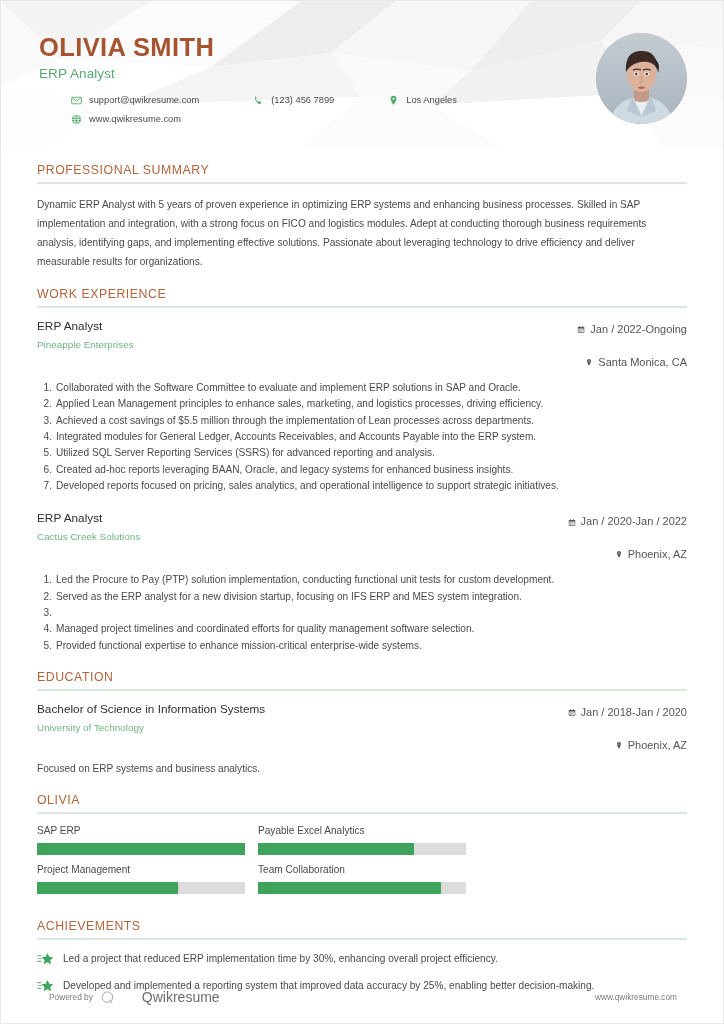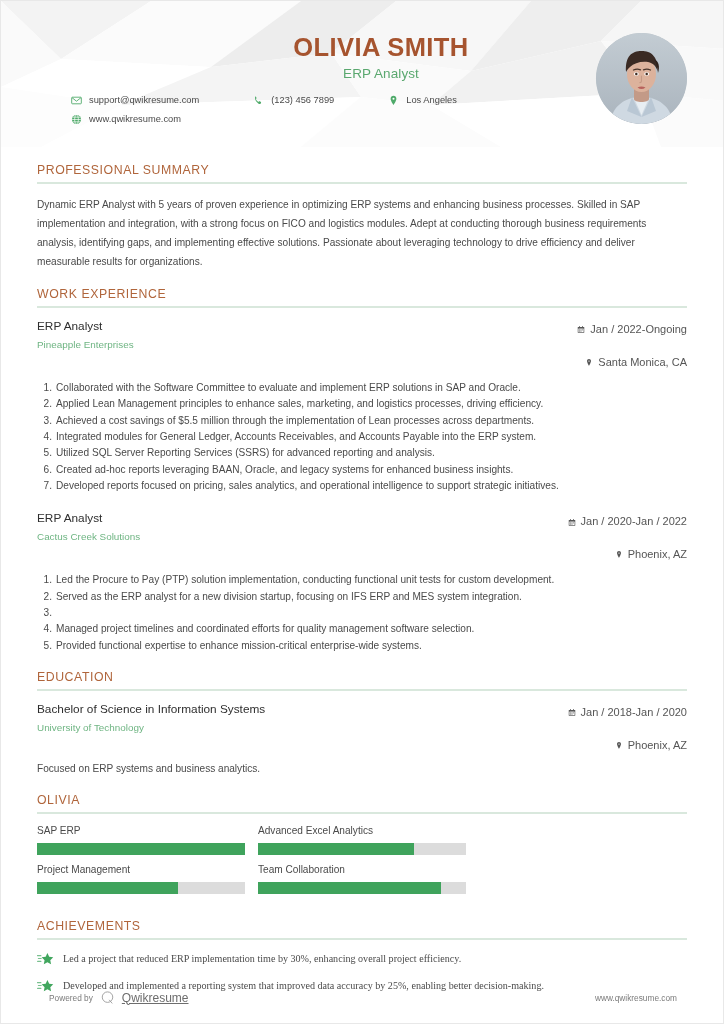--- a/index.html
+++ b/index.html
@@ -32,21 +32,20 @@
   .poly-bg {
     position: absolute;
     top: 0; left: 0;
     width: 724px;
     height: 146px;
   }
   .header-inner {
     position: relative;
     padding: 32px 0 0 38px;
     z-index: 3;
-    text-align: center;
   }
   .name {
     font-size: 25.5px;
     font-weight: bold;
     letter-spacing: 0.4px;
     color: #a6542f;
     line-height: 1.12;
   }
   .role {
     font-size: 13.5px;
@@ -204,21 +203,20 @@
   .skill-fill {
     height: 12px;
     background: #3fa35c;
   }
 
   
   .achv {
     display: flex;
     align-items: flex-start;
     margin-bottom: 11px;
-    font-family: Liberation Serif, serif;
   }
   .achv .star {
     flex: none;
     width: 17px;
     height: 15px;
     margin-right: 9px;
     margin-top: 1px;
   }
   .achv-text {
     font-size: 10.1px;
@@ -247,23 +245,23 @@
   .footer-logo {
     width: 15px;
     height: 15px;
     margin: 0 7px;
     display: inline-flex;
     align-items: center;
     justify-content: center;
     color: #9a9a9a;
   }
   .footer-brand {
-    font-size: 12px;
+    font-size: 14px;
     color: #6d6d6d;
-    text-decoration: underline;
+    margin-left: 20px;
   }
   .footer-right {
     font-size: 8.3px;
     color: #7b7b7b;
   }
 </style>
 </head>
 <body>
 
 <div class="page">
@@ -561,21 +559,21 @@
     <div class="sec-title">OLIVIA</div>
     <div class="sec-rule"></div>
     <div class="skills-grid" id="skills-grid">
         <div class="skill">
           <div class="skill-name">SAP ERP</div>
           <div class="skill-track">
             <div class="skill-fill" style="width:100%"></div>
           </div>
         </div>
         <div class="skill">
-          <div class="skill-name">Advanced Excel Analytics</div>
+          <div class="skill-name">Payable Excel Analytics</div>
           <div class="skill-track">
             <div class="skill-fill" style="width:75%"></div>
           </div>
         </div>
         <div class="skill">
           <div class="skill-name">Project Management</div>
           <div class="skill-track">
             <div class="skill-fill" style="width:68%"></div>
           </div>
         </div>

